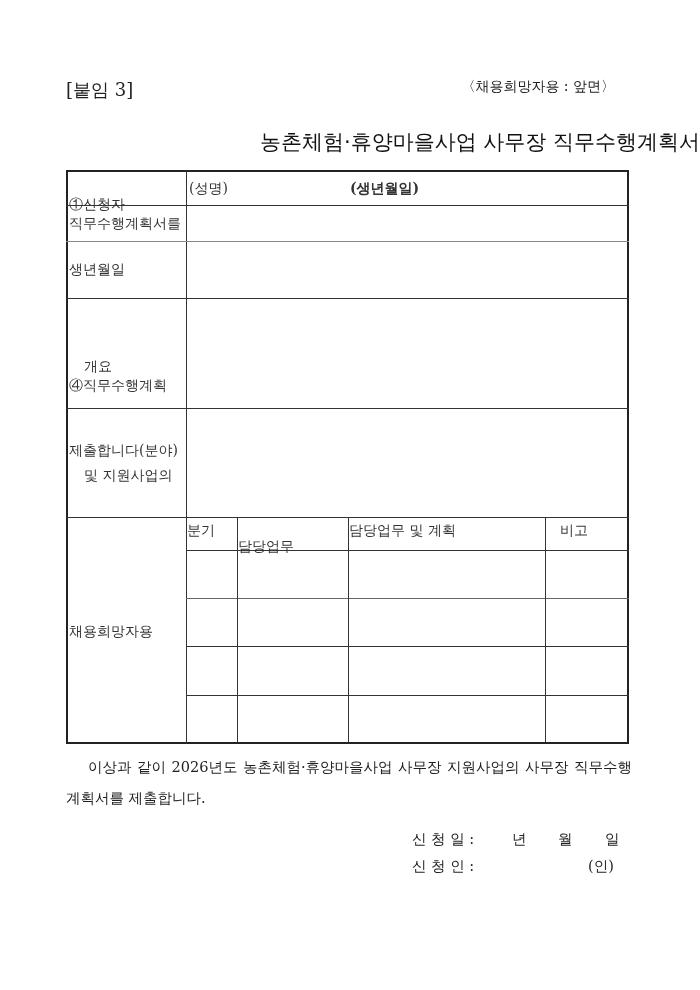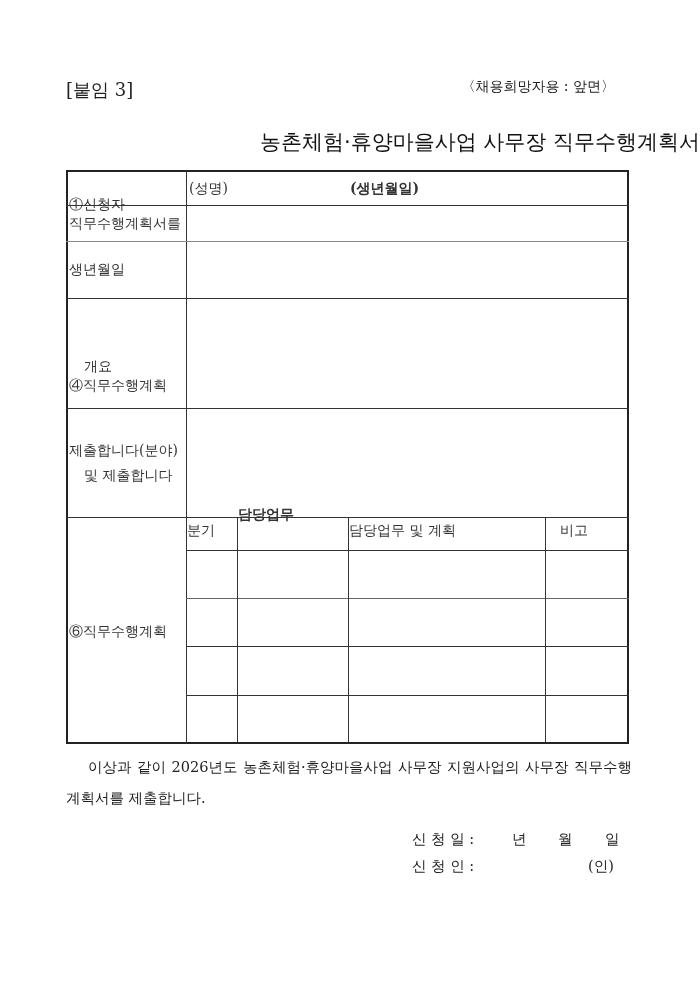--- a/index.html
+++ b/index.html
@@ -61,26 +61,26 @@
 <div class="cell" style="left:188px;top:207px;width:438px;height:33px;"></div>
 
 <div class="lbl" style="left:69px;top:257px;">생년월일</div>
 <div class="cell" style="left:188px;top:243px;width:438px;height:54px;"></div>
 
 <div class="lbl" style="left:69px;top:329px;margin-top:44px;">④직무수행계획</div>
 <div class="lbl" style="left:84px;top:354px;">개요</div>
 <div class="cell" style="left:188px;top:300px;width:438px;height:107px;"></div>
 
 <div class="lbl" style="left:69px;top:438px;">제출합니다(분야)</div>
-<div class="lbl" style="left:84px;top:463px;">및 제출합니다</div>
+<div class="lbl" style="left:84px;top:463px;">및 지원사업의</div>
 <div class="cell" style="left:188px;top:410px;width:438px;height:106px;"></div>
 
-<div class="lbl" style="left:69px;top:619px;">⑥직무수행계획</div>
+<div class="lbl" style="left:69px;top:619px;">채용희망자용</div>
 <div class="hdr" style="left:187px;top:522px;width:50px;">분기</div>
-<div class="hdr" style="left:238px;top:506px;width:110px;font-weight:bold;">담당업무</div>
+<div class="hdr" style="left:238px;top:538px;width:110px;">담당업무</div>
 <div class="hdr" style="left:349px;top:522px;width:196px;">담당업무 및 계획</div>
 <div class="hdr" style="left:560px;top:522px;width:82px;">비고</div>
 
 <div>
   <div class="cell" style="left:187px;top:551px;width:50px;height:47px;"></div>
   <div class="cell" style="left:238px;top:551px;width:110px;height:47px;"></div>
   <div class="cell" style="left:349px;top:551px;width:196px;height:47px;"></div>
   <div class="cell" style="left:546px;top:551px;width:81px;height:47px;"></div>
 </div>
 <div>

